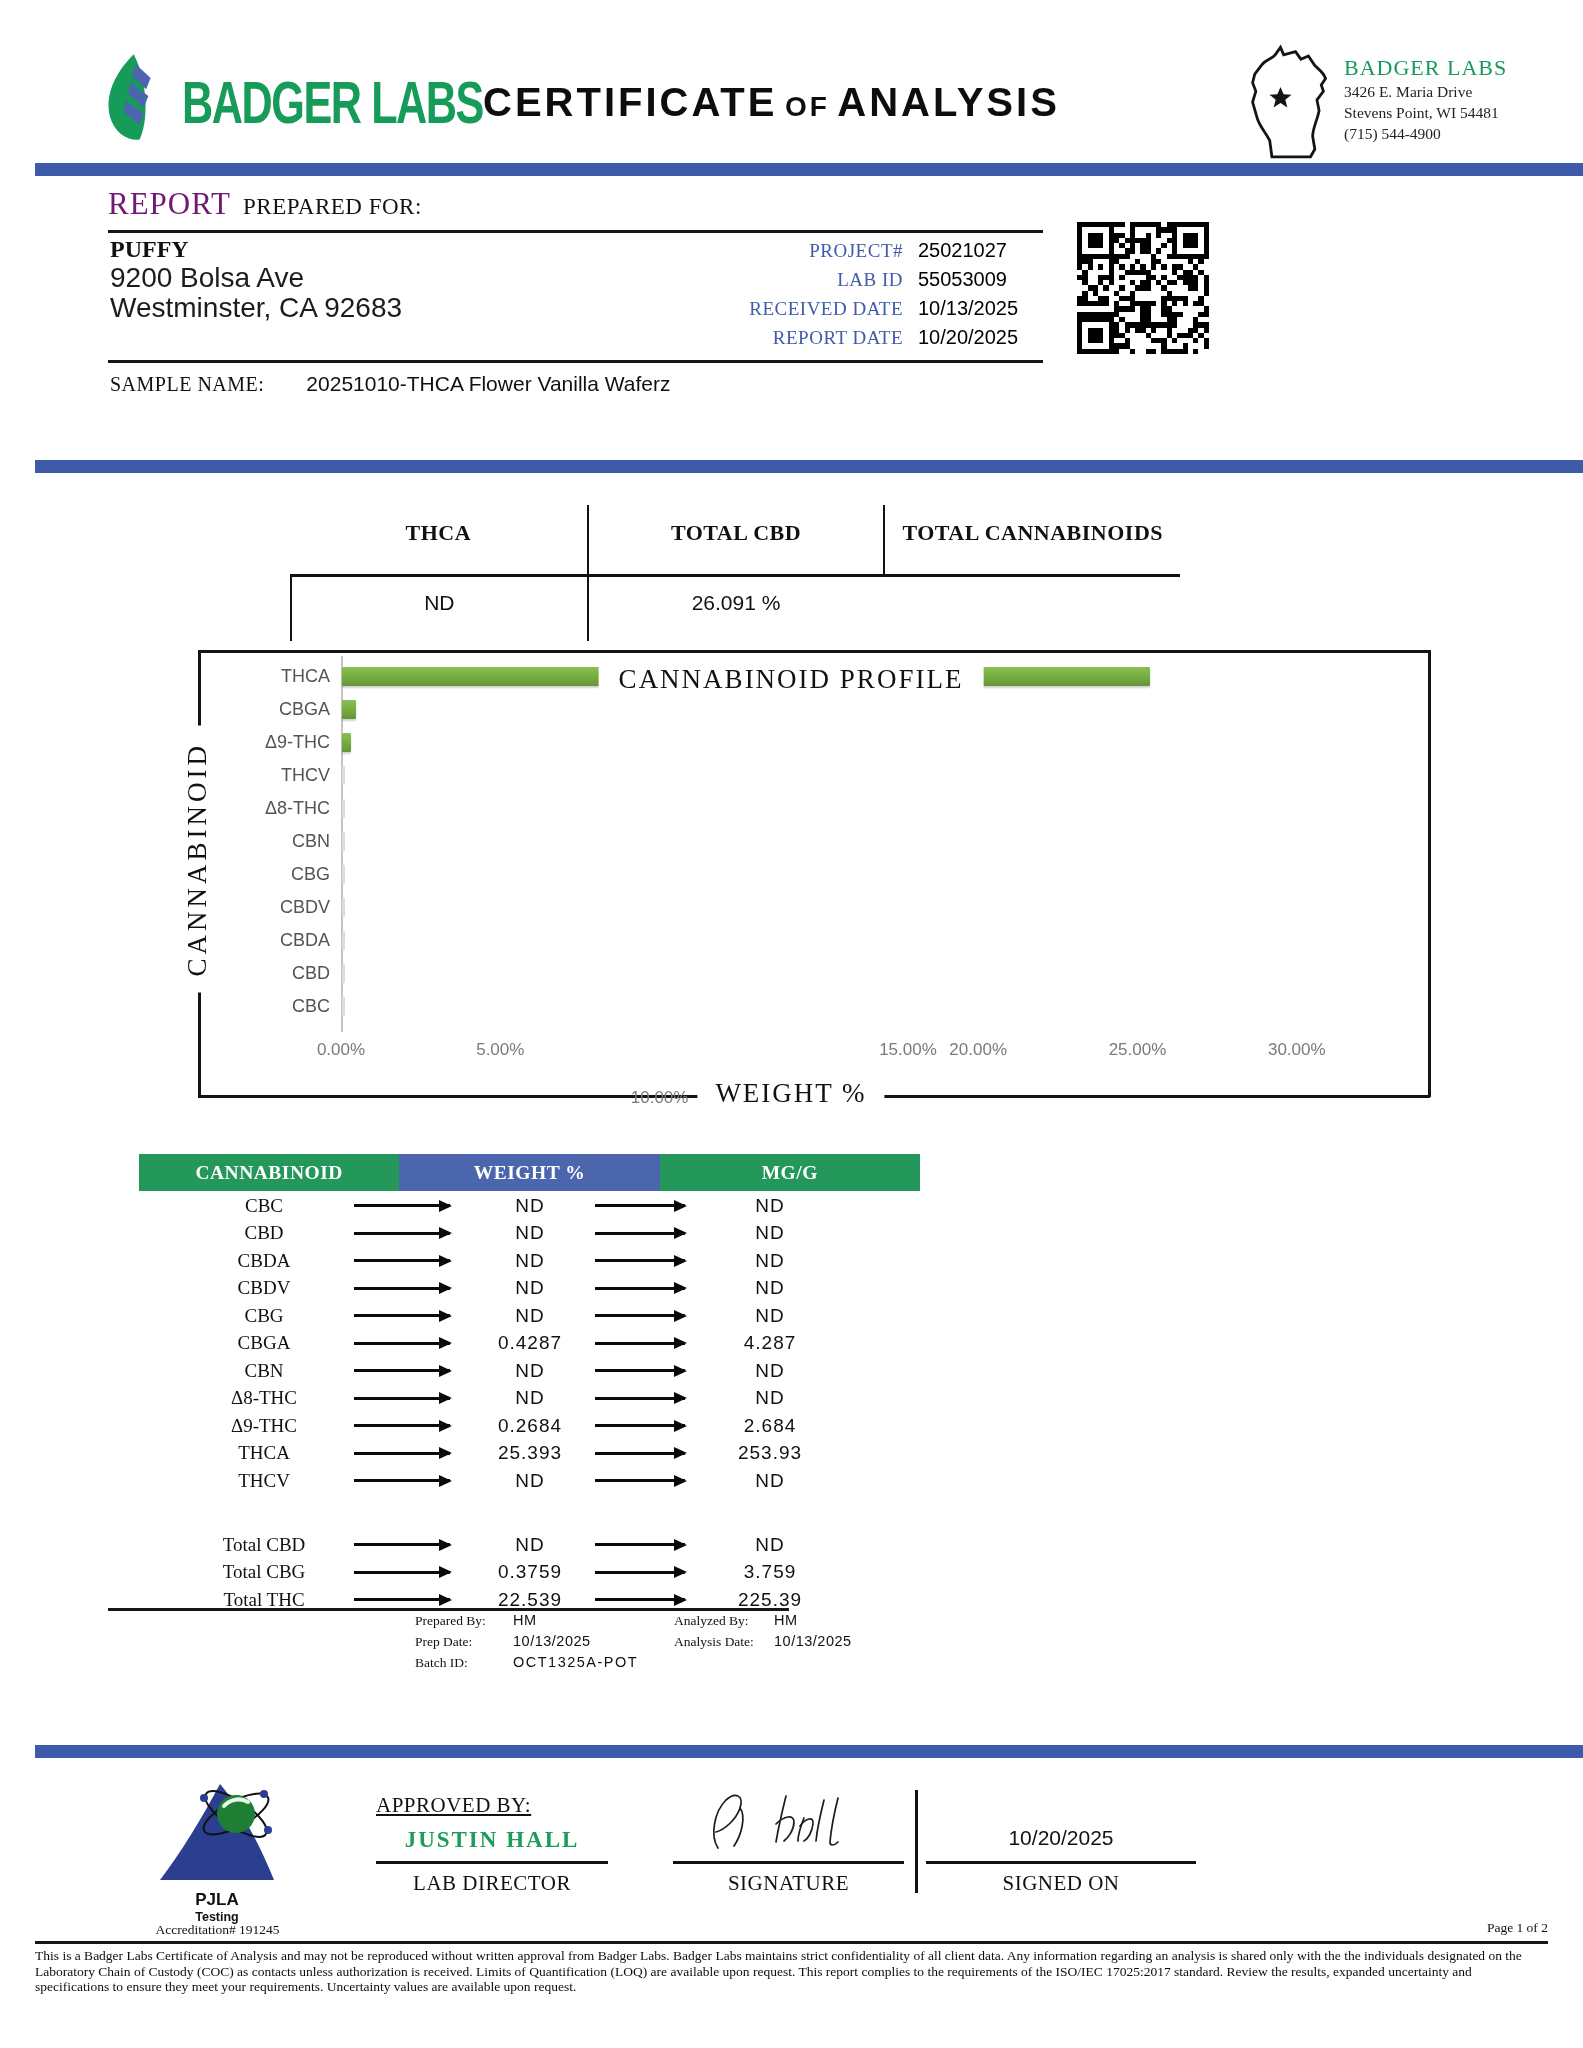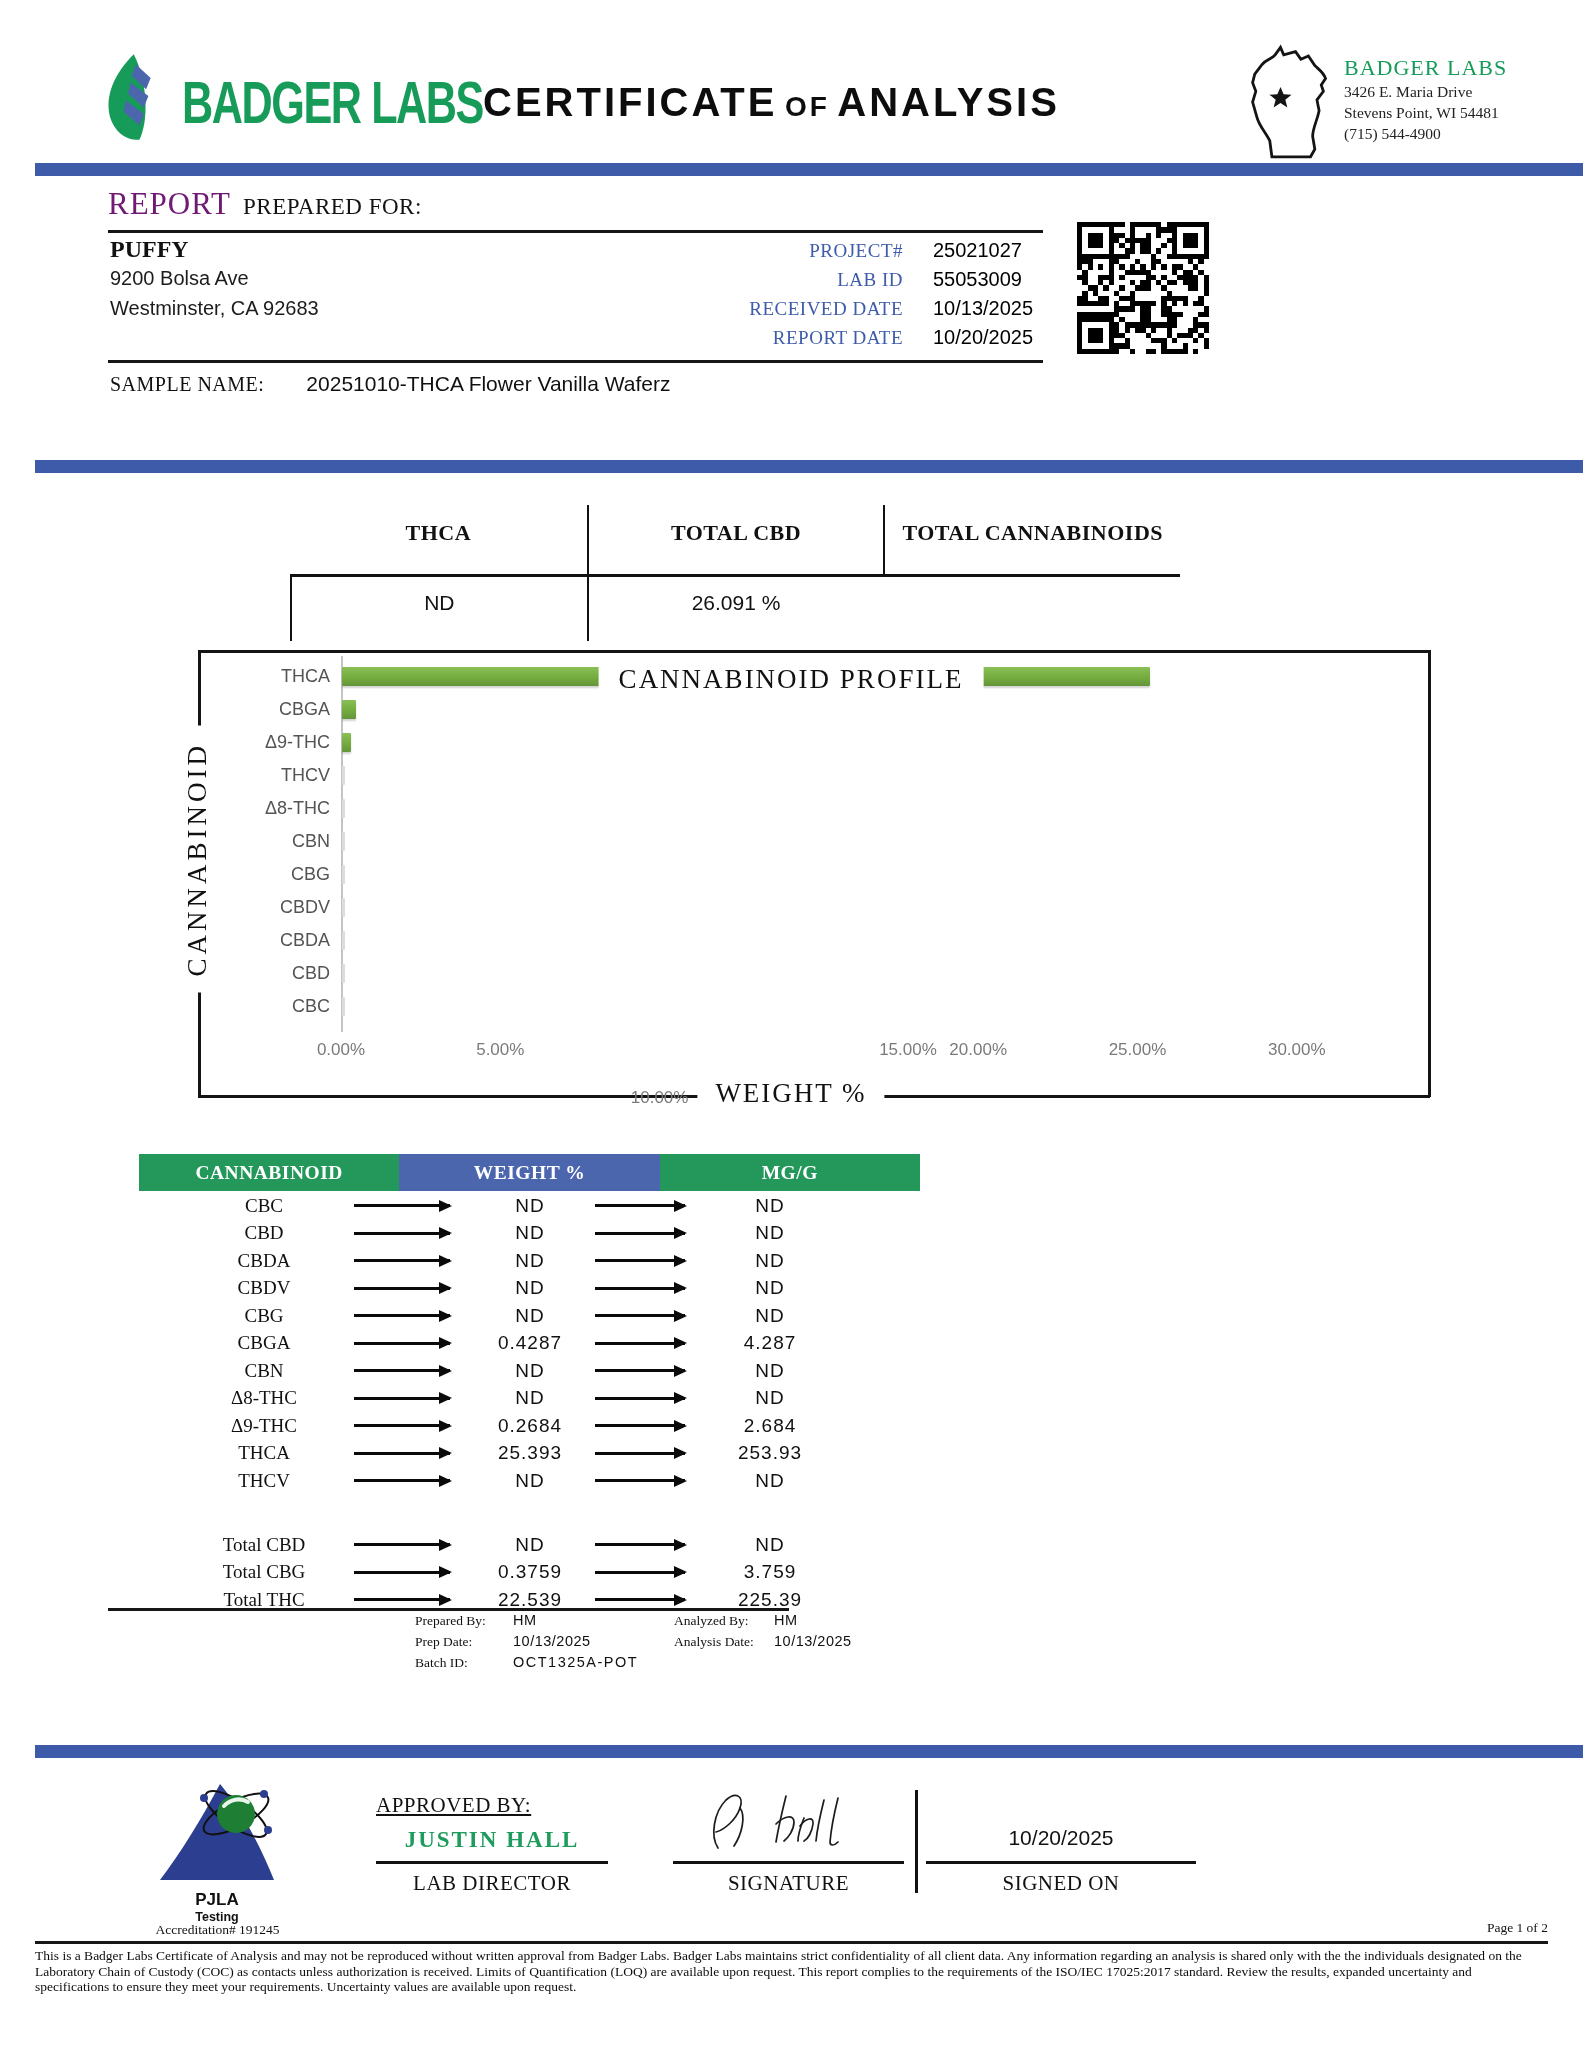--- a/index.html
+++ b/index.html
@@ -17,24 +17,24 @@
   .lab-name{font-size:22px;color:#169b59;letter-spacing:1px;}
   .lab-addr{font-size:15.5px;line-height:21px;color:#222;}
 
   .bluebar{position:absolute;left:35px;width:1548px;height:13px;background:#3e5ba9;}
 
   
   .rep-head{display:flex;align-items:baseline;border-bottom:3px solid #161616;padding-bottom:8px;}
   .rep-head .rword{font-size:31px;color:#701a75;letter-spacing:1px;}
   .rep-head .rrest{font-size:23px;color:#131313;margin-left:12px;letter-spacing:0.5px;}
   .client-name{font-size:24px;font-weight:bold;}
-  .client-line{font-family:"Liberation Sans",sans-serif;font-size:20px;line-height:30px;color:#1c1c1c;}
+  .client-line{font-family:"Liberation Sans",sans-serif;font-size:28px;line-height:30px;color:#1c1c1c;}
   .rfrow{display:flex;height:29px;align-items:center;}
   .rlabel{width:285px;text-align:right;font-size:19px;color:#3f5cab;letter-spacing:0.5px;}
-  .rvalue{margin-left:30px;font-family:"Liberation Sans",sans-serif;font-size:20px;color:#000;}
+  .rvalue{margin-left:15px;font-family:"Liberation Sans",sans-serif;font-size:20px;color:#000;}
   .hline{position:absolute;background:#161616;height:3px;}
   .sample-row{display:flex;align-items:baseline;}
   .sample-label{font-size:20px;letter-spacing:0.5px;}
   .sample-value{font-family:"Liberation Sans",sans-serif;font-size:21px;margin-left:42px;}
 
   
   .sum-grid{display:grid;grid-template-columns:repeat(3,296.7px);}
   .sum-cell{text-align:center;}
   .sum-head{font-weight:bold;font-size:22px;letter-spacing:0.5px;height:69px;line-height:56px;
             border-bottom:3px solid #111;}

